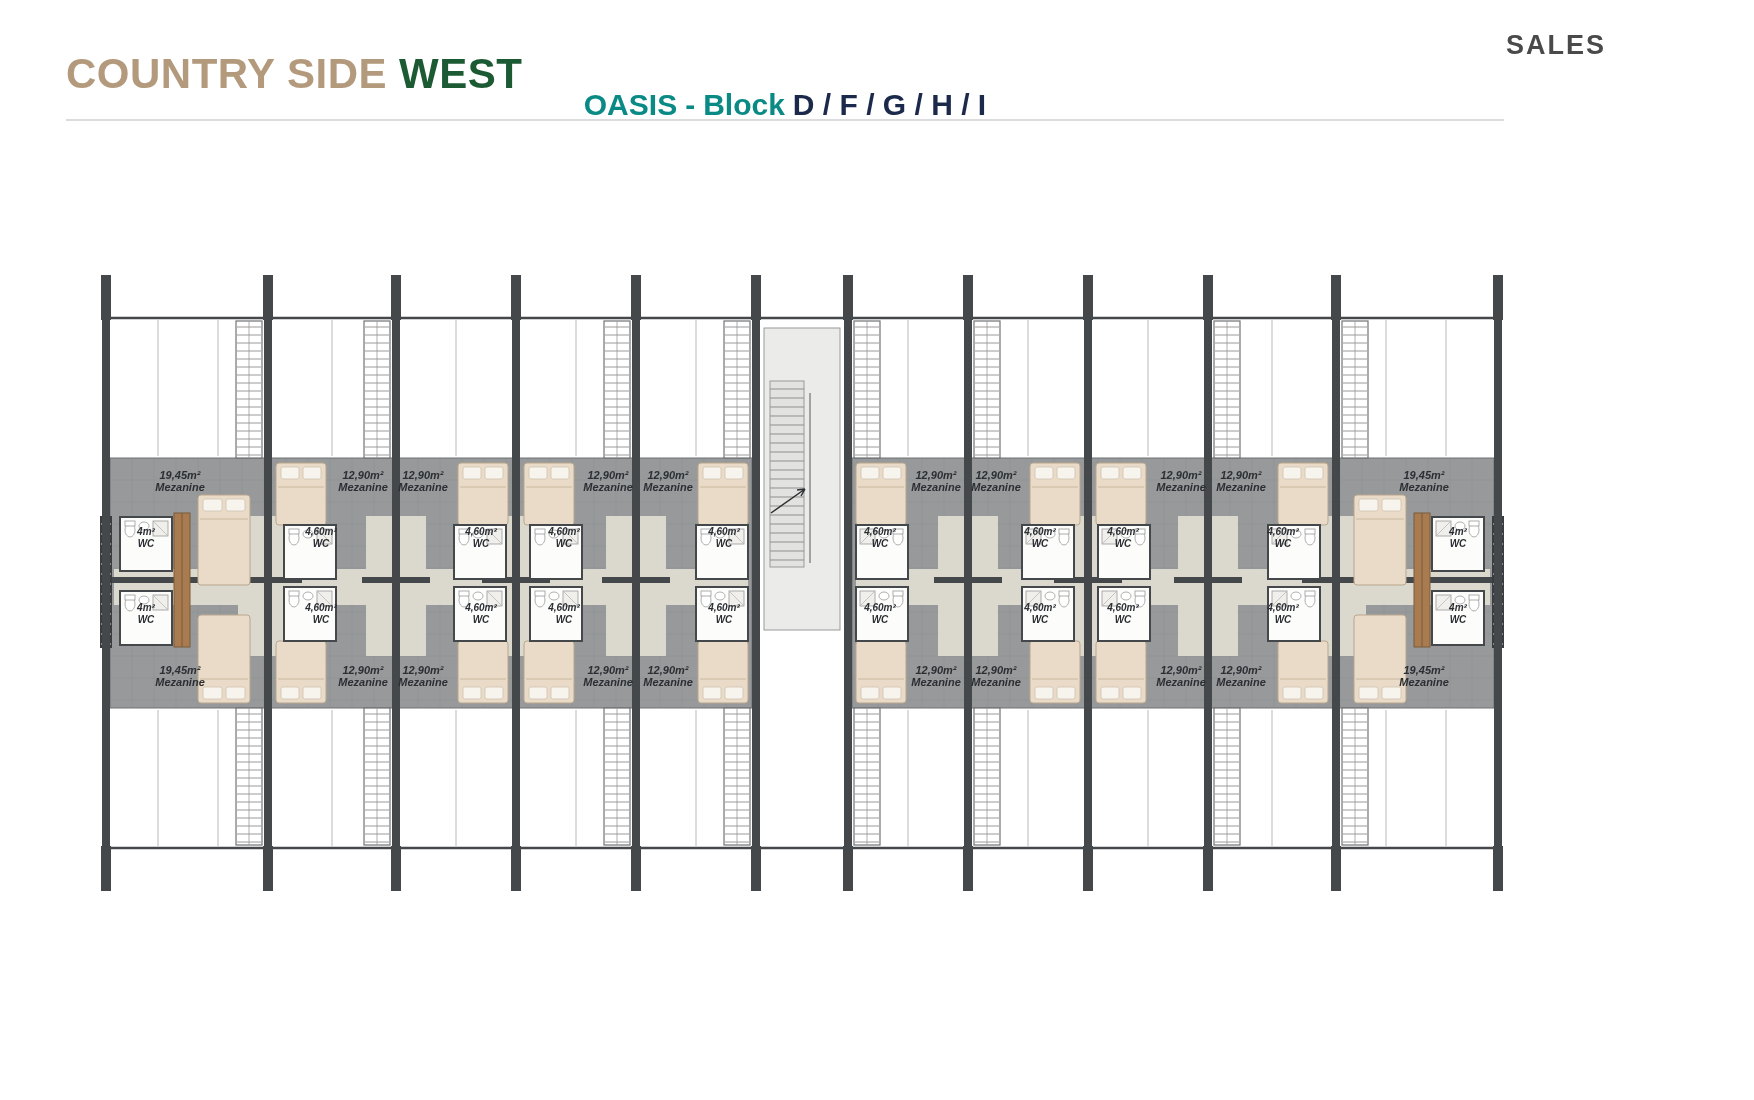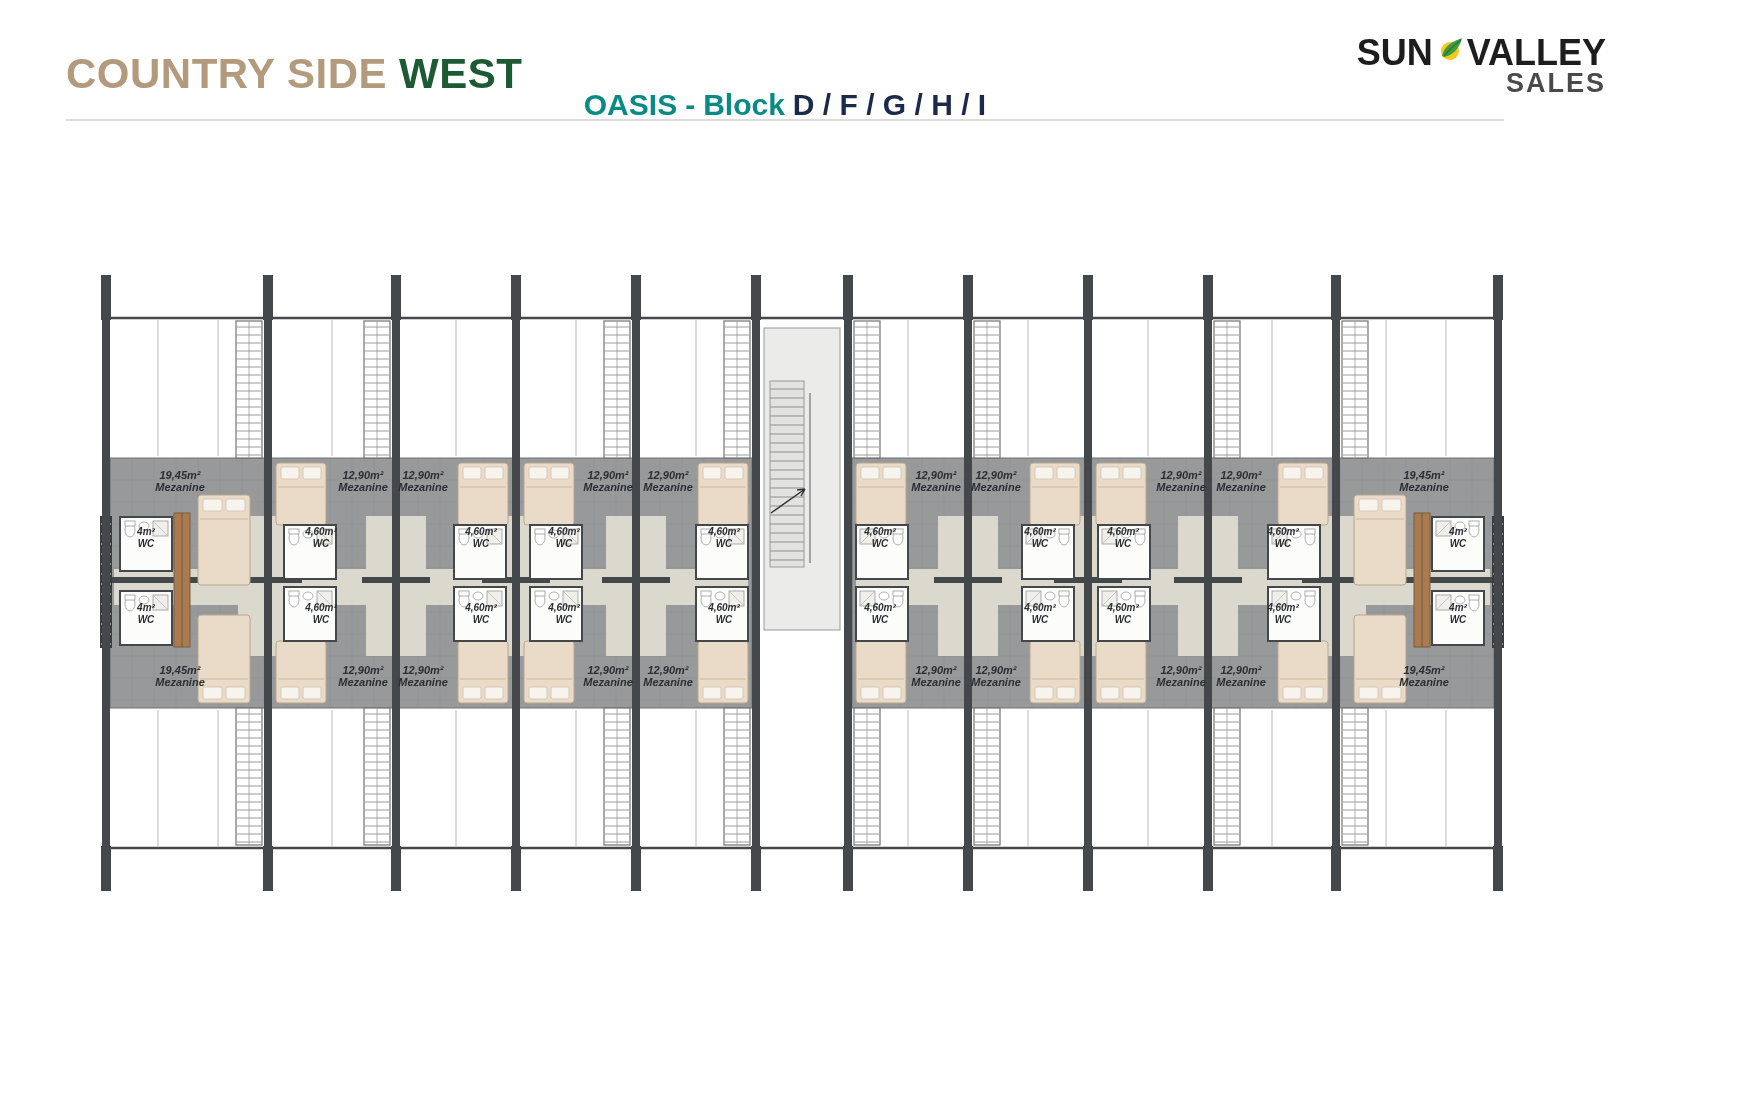--- a/index.html
+++ b/index.html
@@ -35,31 +35,20 @@
 
   <div class="brand">
     <span class="primary">COUNTRY SIDE</span><span class="secondary">WEST</span>
   </div>
 
   <div class="plan-title">
     <span class="teal">OASIS</span><span class="teal">-</span><span class="teal">Block</span><span class="navy">D / F / G / H / I</span>
   </div>
 
   <div class="logo">
-    <div class="logo-line1">
-      <span>SUN</span>
-      <span class="logo-icon">
-        <svg width="32" height="32" viewBox="0 0 32 32">
-          <circle cx="16" cy="17" r="9" fill="#f6c81e"></circle>
-          <path d="M8 22 C 12 8, 24 6, 28 4 C 26 14, 18 22, 10 23 Z" fill="#3f9b3f"></path>
-          <path d="M10 22 C 16 14, 22 10, 27 6" stroke="#2c742c" stroke-width="1.2" fill="none"></path>
-        </svg>
-      </span>
-      <span>VALLEY</span>
-    </div>
     <div class="logo-line2">SALES</div>
   </div>
 
   <div class="divider"></div>
 
 
   <div class="plan-wrap">
     <svg id="plan-svg" width="1410" height="620" viewBox="0 0 1410 620">
         <line x1="4" y1="45" x2="1404" y2="45" stroke="#45484b" stroke-width="2.5"></line>
         <line x1="4" y1="575" x2="1404" y2="575" stroke="#45484b" stroke-width="2.5"></line>

